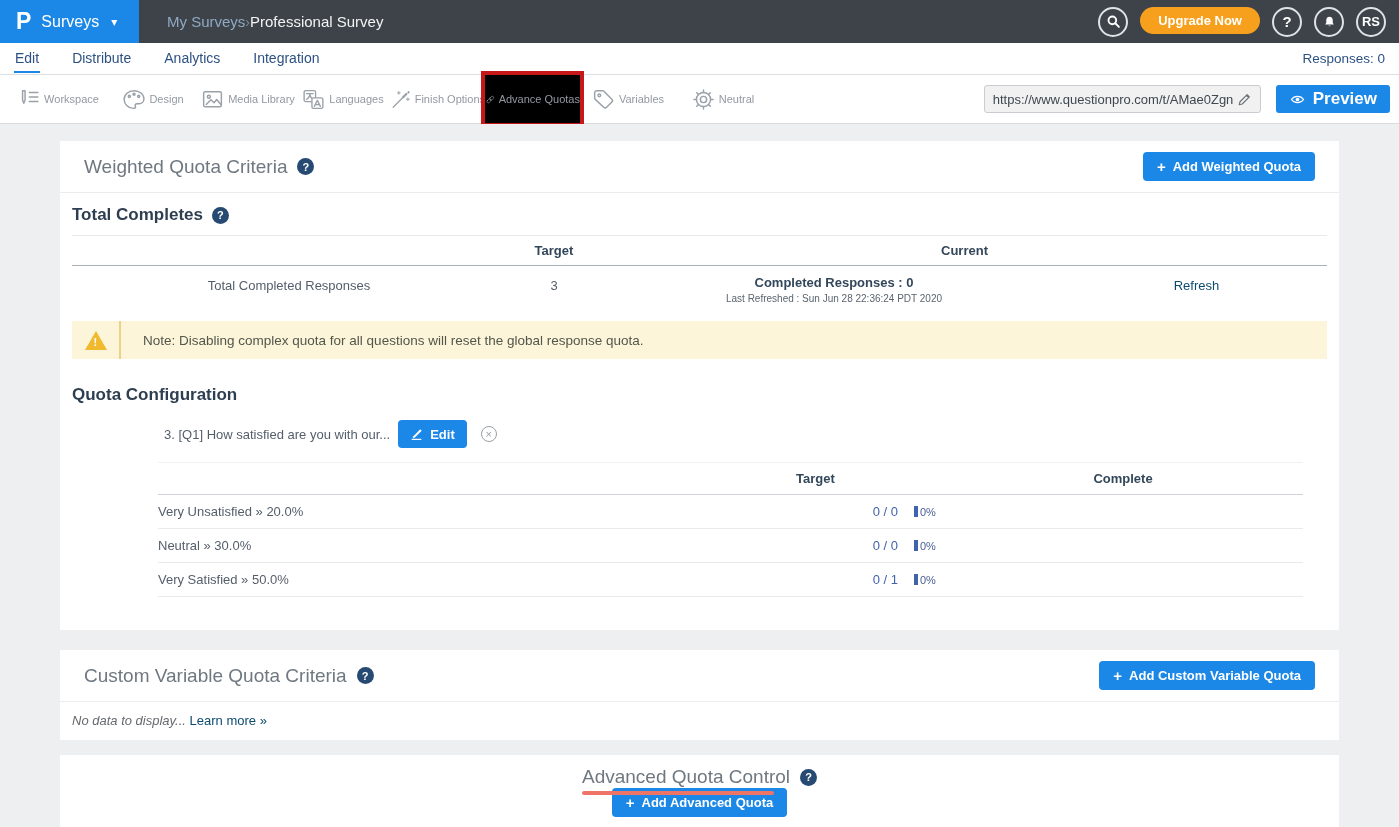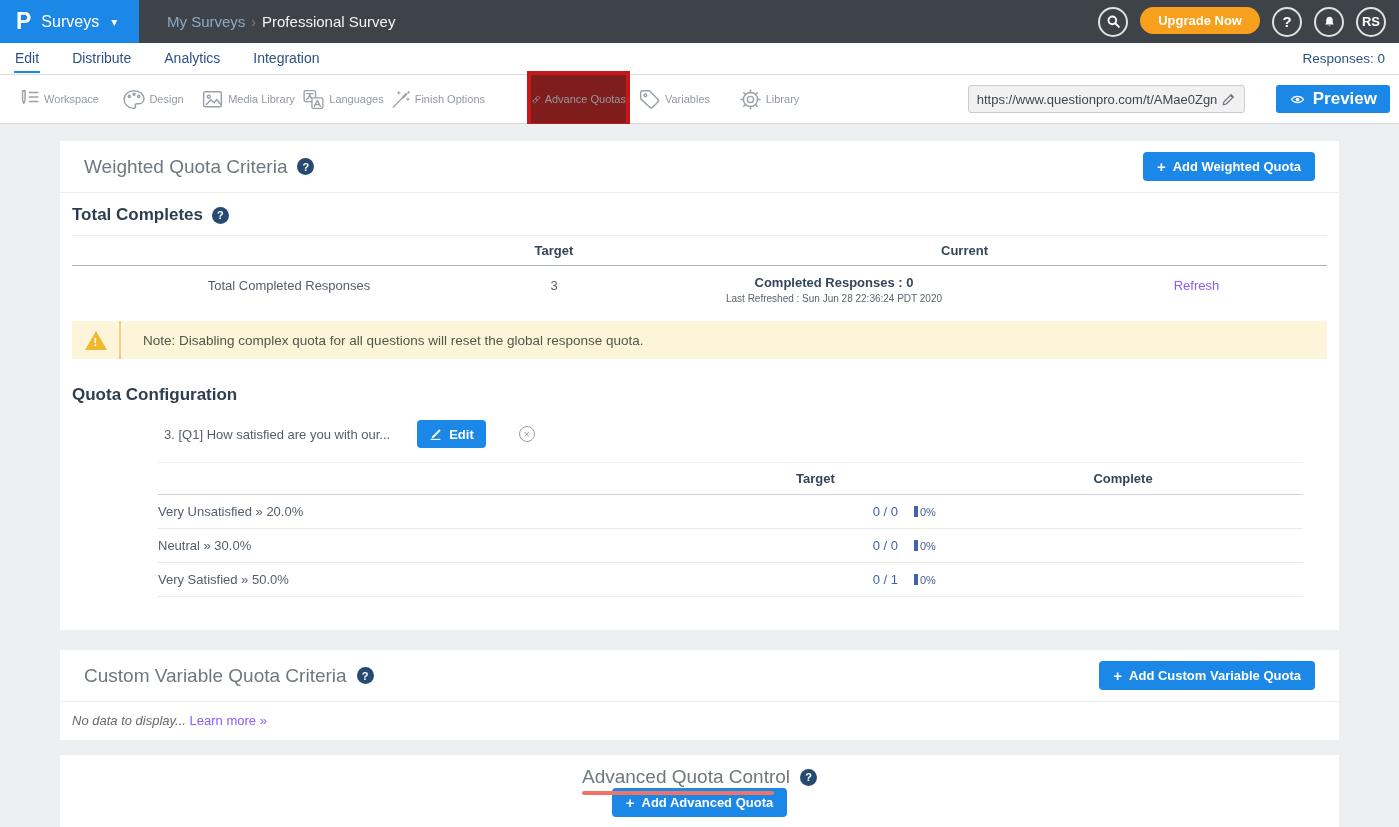--- a/index.html
+++ b/index.html
@@ -4,41 +4,41 @@
 <style>
   * { margin:0; padding:0; box-sizing:border-box; }
   html,body { width:1399px; height:827px; overflow:hidden; font-family:"Liberation Sans", sans-serif; background:#edeff0; }
 
   
   .topbar { position:absolute; left:0; top:0; width:1399px; height:43px; background:#3d4349; display:flex; align-items:center; }
   .brandbox { width:139px; height:43px; background:#1b87e6; display:flex; align-items:center; padding-left:16px; gap:10px; cursor:pointer; }
   .brand-p { color:#fff; font-size:23px; font-weight:bold; transform:scaleY(1.05); }
   .brand-label { color:#fff; font-size:16px; }
   .brand-caret { color:#fff; font-size:12px; margin-left:2px; }
-  .crumbs { display:flex; align-items:center; gap:6px; margin-left:28px; font-size:15px; }
+  .crumbs { display:flex; align-items:center; gap:0; margin-left:28px; font-size:15px; }
   .crumb-parent { color:#8fa9c4; cursor:pointer; }
   .crumb-sep { color:#7d8790; font-size:14px; }
   .crumb-current { color:#f2f4f5; }
   .topbar-right { margin-left:auto; display:flex; gap:12px; padding-right:13px; }
   .circle-btn { width:30px; height:30px; border-radius:50%; border:2px solid #dfe3e6; color:#fff; display:flex; align-items:center; justify-content:center; cursor:pointer; font-size:13px; font-weight:bold; }
   .upgrade-btn { background:#f7a01d; color:#fff; font-size:13px; font-weight:bold; border:none; border-radius:14px; height:27px; padding:0 18px; cursor:pointer; }
 
   
   .navbar { position:absolute; left:0; top:43px; width:1399px; height:32px; background:#fff; border-bottom:1px solid #dcdfe2; display:flex; align-items:center; padding:0 14px; }
   .nav-tab { font-size:14px; color:#2d5183; margin-right:31px; cursor:pointer; padding:6px 1px 7px; position:relative; }
   .nav-tab.active { border-bottom:2px solid #1b87e6; padding-bottom:5px; }
   .nav-responses { margin-left:auto; font-size:13.5px; color:#2d5183; }
 
   
   .toolbar { position:absolute; left:0; top:75px; width:1399px; height:49px; background:#fff; border-bottom:1px solid #d8dbde; display:flex; align-items:center; padding-left:10px; }
   .tool-item { width:95px; height:46px; display:flex; flex-direction:row; align-items:center; justify-content:center; gap:3px; color:#969da5; cursor:pointer; }
   .tool-item .t-label { font-size:11px; color:#9299a1; white-space:nowrap; }
   .tool-item svg { stroke:#9aa1a8; }
-  .tool-item.highlight { background:#7f1d1d; box-shadow:0 0 0 4px #c61818; height:48px;margin-left:46px; }
-  .url-wrap { margin-left:auto; display:flex; align-items:center; gap:31px; padding-right:9px;justify-content:space-between; }
+  .tool-item.highlight { background:#000000; box-shadow:0 0 0 4px #c61818; height:48px; }
+  .url-wrap { margin-left:auto; display:flex; align-items:center; gap:15px; padding-right:9px;justify-content:space-between; }
   .url-field { width:277px; height:28px; background:#f1f1f1; border:1px solid #c9cdd1; border-radius:3px; display:flex; align-items:center; padding:0 8px; }
   .url-field input { flex:1; border:none; background:transparent; font-size:13px; color:#3e4851; font-family:"Liberation Sans", sans-serif; outline:none; }
   .preview-btn { height:28px; background:#1b87e6; color:#fff; font-size:17px; font-weight:bold; border:none; border-radius:3px; padding:0 13px; display:flex; align-items:center; gap:7px; cursor:pointer; }
 
   
   .content { position:absolute; left:0; top:124px; width:1399px; height:703px; background:#edeff0; overflow:hidden; }
   .card { background:#fff; margin:0 60px; }
   .card1 { margin-top:17px; height:489px; }
   .section-head { display:flex; align-items:center; justify-content:space-between; padding:11px 24px; border-bottom:1px solid #ececec; }
   .section-title { font-size:19px; color:#6f7880; display:flex; align-items:center; gap:10px; }
@@ -54,32 +54,32 @@
   .t1-head { display:flex; align-items:center; height:30px; font-size:13px; font-weight:bold; color:#33475b; border-bottom:1px solid #a9b0b6; }
   .t1-c1 { width:434px; text-align:center; }
   .t1-c2 { width:96px; text-align:center; }
   .t1-c3 { flex:1; text-align:center; }
   .t1-row { display:flex; align-items:flex-start; padding-top:9px; font-size:13px; color:#545e6b; }
   .t1-row .t1-c1, .t1-row .t1-c2 { padding-top:3px; }
   .t1-cur { width:464px; text-align:center; }
   .t1-cur .bold { font-weight:bold; color:#33475b; }
   .t1-cur .sub { font-size:10px; margin-top:3px; color:#5a646f; }
   .t1-refresh { flex:1; text-align:center; padding-top:3px; }
-  a.link { color:#8b5cf6; text-decoration:none; cursor:pointer; font-size:13px; }
+  a.link { color:#0c4a6e; text-decoration:none; cursor:pointer; font-size:13px; }
 
   
   .note { margin-top:17px; background:#fcf5d9; height:38px; display:flex; align-items:stretch; }
   .note-icw { width:49px; display:flex; align-items:center; justify-content:center; border-right:2px solid #e8d386; }
   .warn-tri { position:relative; width:0; height:0; border-left:11px solid transparent; border-right:11px solid transparent; border-bottom:19px solid #f0b92e; }
   .warn-tri span { position:absolute; left:-2px; top:5px; color:#fff; font-size:11px; font-weight:bold; }
   .note-text { display:flex; align-items:center; padding-left:22px; font-size:13.5px; color:#52564b; }
 
   
   .qc-title { margin-top:26px; }
-  .q-question { display:flex; align-items:center; margin:15px 0 0 92px; gap:27px; }
+  .q-question { display:flex; align-items:center; margin:15px 0 0 92px; gap:8px; }
   .q-qlabel { font-size:13px; color:#545e6b; }
   .edit-btn { background:#1b87e6; color:#fff; border:none; border-radius:4px; height:28px; font-size:13px; font-weight:bold; padding:0 12px; display:flex; align-items:center; gap:7px; cursor:pointer; }
   .circ-x { width:16px; height:16px; border-radius:50%; border:1px solid #9aa0a6; color:#9aa0a6; font-size:11px; display:inline-flex; align-items:center; justify-content:center; margin-left:6px; cursor:pointer; }
 
   .qtable { margin:14px 24px 0 86px; border-top:1px solid #f0f1f2; }
   .q-head { display:flex; align-items:center; height:32px; font-size:13px; font-weight:bold; color:#33475b; border-bottom:1px solid #cfd3d7; }
   .q-c-label { flex:1; }
   .q-c-target { width:165px; text-align:center; }
   .q-c-gap { width:45px; }
   .q-c-complete { width:360px; text-align:center; }
@@ -212,21 +212,21 @@
       </svg>
     <span class="t-label">Variables</span>
   </div>
 
   <div class="tool-item">
     <svg width="25" height="25" viewBox="0 0 24 24" fill="none" stroke-width="1.4" stroke-linecap="round">
         <circle cx="12" cy="12" r="3"></circle>
         <circle cx="12" cy="12" r="6.8"></circle>
         <path d="M12 2.8 v2.4 M12 18.8 v2.4 M2.8 12 h2.4 M18.8 12 h2.4 M5.5 5.5 l1.7 1.7 M16.8 16.8 l1.7 1.7 M18.5 5.5 l-1.7 1.7 M7.2 16.8 l-1.7 1.7"></path>
       </svg>
-    <span class="t-label">Library</span>
+    <span class="t-label">Neutral</span>
   </div>
 
   <div class="url-wrap">
     <div class="url-field">
       <input type="text" value="https://www.questionpro.com/t/AMae0Zgn" style="">
       <svg width="15" height="15" viewBox="0 0 20 20" fill="none" stroke="#6b7177" stroke-width="1.5" stroke-linejoin="round">
           <path d="M3 17 l1-4 9.5-9.5 3 3 L7 16 Z M12.5 4.5 l3 3"></path>
         </svg>
     </div>
     <button class="preview-btn">

